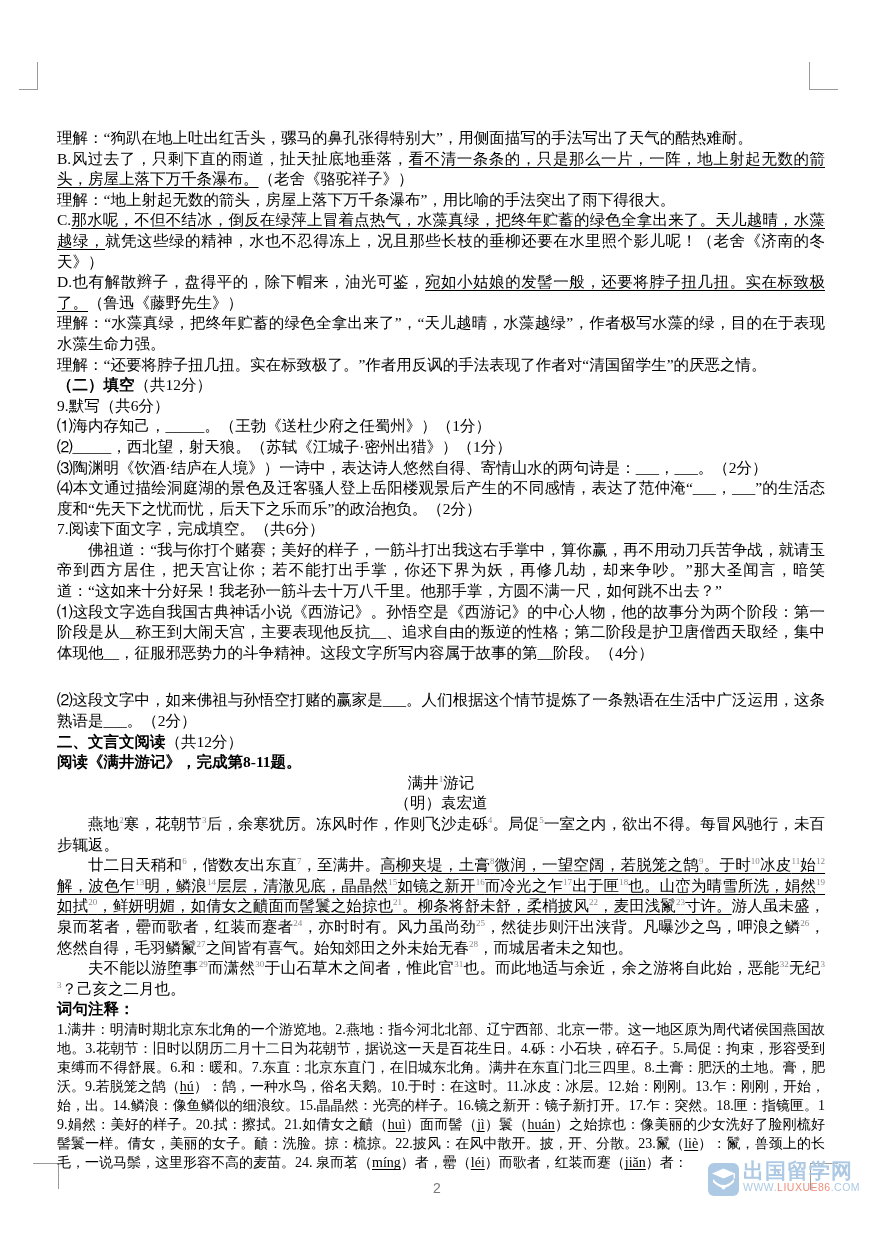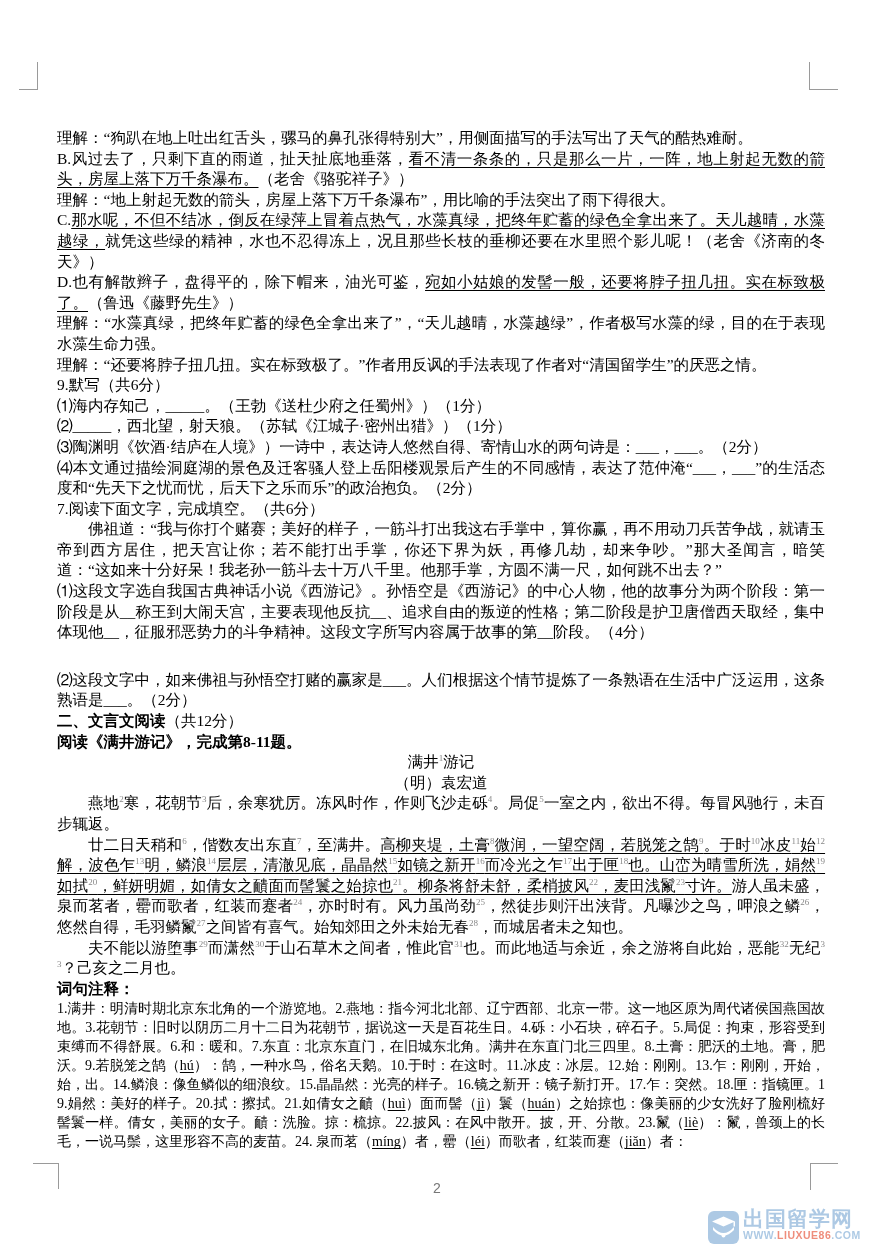--- a/index.html
+++ b/index.html
@@ -43,34 +43,34 @@
   
   .mark{position:absolute;background:#9a9a9a;}
   
   .pagenum{
     position:absolute;left:0;top:1180px;width:874px;text-align:center;
     font-size:14px;color:#777;
     font-family:"Liberation Sans","DejaVu Sans",sans-serif;
   }
   
   .wm{
-    position:absolute;left:708px;top:1208px;width:166px;height:42px;
+    position:absolute;left:708px;top:1160px;width:166px;height:42px;
     display:flex;align-items:flex-start;opacity:.95;
   }
   .wm-icon{flex:0 0 auto;margin-top:3px;}
   .wm-right{margin-left:4px;display:flex;flex-direction:column;}
   .wm-name{
     font-family:"Liberation Sans","DejaVu Sans",sans-serif;
     font-weight:bold;font-size:21px;line-height:22px;letter-spacing:1px;
     color:#a9c7e3;white-space:nowrap;
     text-shadow:0 0 1px #ffffff;
   }
   .wm-url{
     font-family:"Liberation Sans","DejaVu Sans",sans-serif;
-    font-weight:bold;font-size:10.5px;line-height:11px;letter-spacing:.5px;
+    font-weight:normal;font-size:10.5px;line-height:11px;letter-spacing:.5px;
     color:#a9c7e3;white-space:nowrap;
   }
   .wm-url .red{color:#ee8876;}
 </style>
 </head>
 <body>
 
 <div class="mark" style="left:37px;top:62px;width:1px;height:28px;"></div>
 <div class="mark" style="left:19px;top:89px;width:19px;height:1px;"></div>
 <div class="mark" style="left:809px;top:62px;width:1px;height:28px;"></div>
@@ -81,20 +81,21 @@
 <div class="mark" style="left:810px;top:1163px;width:1px;height:27px;"></div>
 
 <div class="doc">
   <div class="p"><span>理解：“狗趴在地上吐出红舌头，骡马的鼻孔张得特别大”，用侧面描写的手法写出了天气的酷热难耐。</span></div>
   <div class="p"><span>B.风过去了，只剩下直的雨道，扯天扯底地垂落，</span><span class="u"><span>看不清一条条的，只是那么一片，一阵，地上射起无数的箭头，房屋上落下万千条瀑布。</span></span><span>（老舍《骆驼祥子》）</span></div>
   <div class="p"><span>理解：“地上射起无数的箭头，房屋上落下万千条瀑布”，用比喻的手法突出了雨下得很大。</span></div>
   <div class="p"><span>C.</span><span class="u"><span>那水呢，不但不结冰，倒反在绿萍上冒着点热气，水藻真绿，把终年贮蓄的绿色全拿出来了。天儿越晴，水藻越绿，</span></span><span>就凭这些绿的精神，水也不忍得冻上，况且那些长枝的垂柳还要在水里照个影儿呢！（老舍《济南的冬天》）</span></div>
   <div class="p"><span>D.也有解散辫子，盘得平的，除下帽来，油光可鉴，</span><span class="u"><span>宛如小姑娘的发髻一般，还要将脖子扭几扭。实在标致极了。</span></span><span>（鲁迅《藤野先生》）</span></div>
   <div class="p"><span>理解：“水藻真绿，把终年贮蓄的绿色全拿出来了”，“天儿越晴，水藻越绿”，作者极写水藻的绿，目的在于表现水藻生命力强。</span></div>
   <div class="p"><span>理解：“还要将脖子扭几扭。实在标致极了。”作者用反讽的手法表现了作者对“清国留学生”的厌恶之情。</span></div>
+  <div class="p"><span class="b">（二）填空</span><span>（共12分）</span></div>
   <div class="p"><span>9.默写（共6分）</span></div>
   <div class="p"><span>⑴海内存知己，_____。（王勃《送杜少府之任蜀州》）（1分）</span></div>
   <div class="p"><span>⑵_____，西北望，射天狼。（苏轼《江城子·密州出猎》）（1分）</span></div>
   <div class="p"><span>⑶陶渊明《饮酒·结庐在人境》）一诗中，表达诗人悠然自得、寄情山水的两句诗是：___，___。（2分）</span></div>
   <div class="p"><span>⑷本文通过描绘洞庭湖的景色及迁客骚人登上岳阳楼观景后产生的不同感情，表达了范仲淹“___，___”的生活态度和“先天下之忧而忧，后天下之乐而乐”的政治抱负。（2分）</span></div>
   <div class="p"><span>7.阅读下面文字，完成填空。（共6分）</span></div>
   <div class="p ind"><span>佛祖道：“我与你打个赌赛；美好的样子，一筋斗打出我这右手掌中，算你赢，再不用动刀兵苦争战，就请玉帝到西方居住，把天宫让你；若不能打出手掌，你还下界为妖，再修几劫，却来争吵。”那大圣闻言，暗笑道：“这如来十分好呆！我老孙一筋斗去十万八千里。他那手掌，方圆不满一尺，如何跳不出去？”</span></div>
   <div class="p"><span>⑴这段文字选自我国古典神话小说《西游记》。孙悟空是《西游记》的中心人物，他的故事分为两个阶段：第一阶段是从__称王到大闹天宫，主要表现他反抗__、追求自由的叛逆的性格；第二阶段是护卫唐僧西天取经，集中体现他__，征服邪恶势力的斗争精神。这段文字所写内容属于故事的第__阶段。（4分）</span></div>
   <div class="sp"></div>
   <div class="p"><span>⑵这段文字中，如来佛祖与孙悟空打赌的赢家是___。人们根据这个情节提炼了一条熟语在生活中广泛运用，这条熟语是___。（2分）</span></div>

